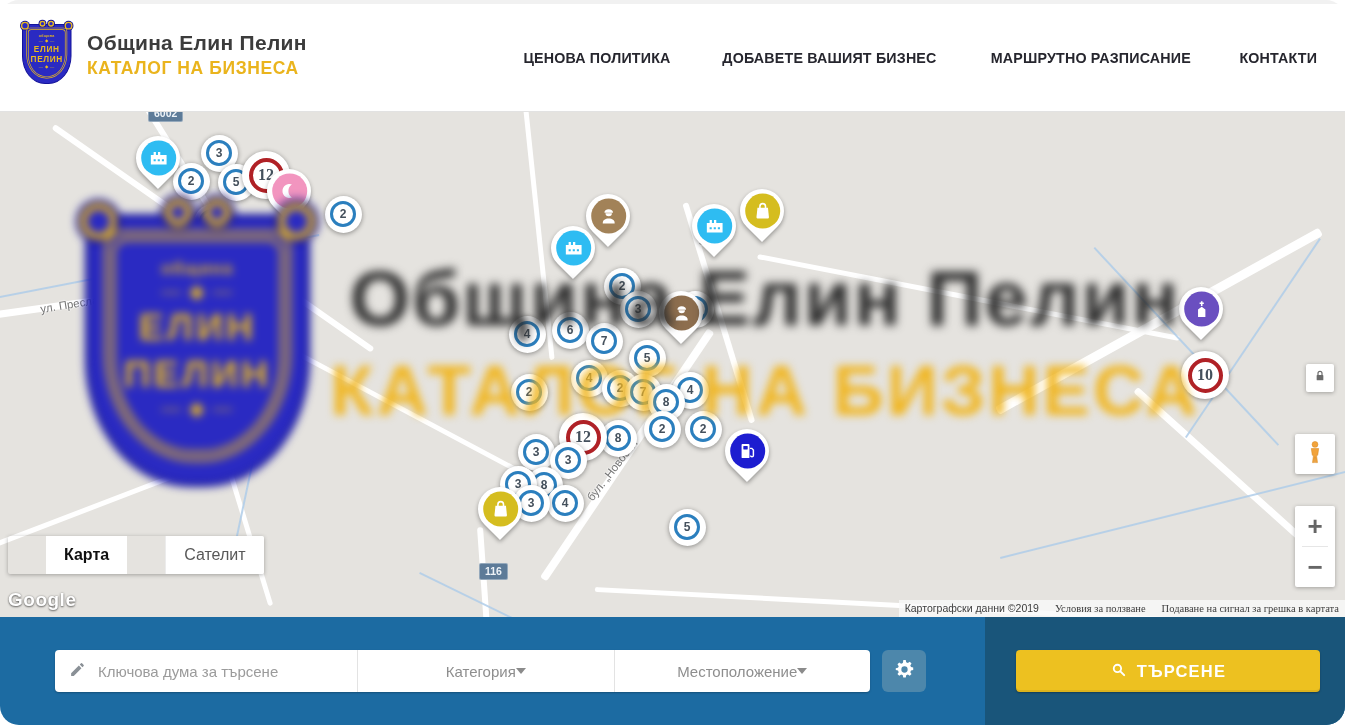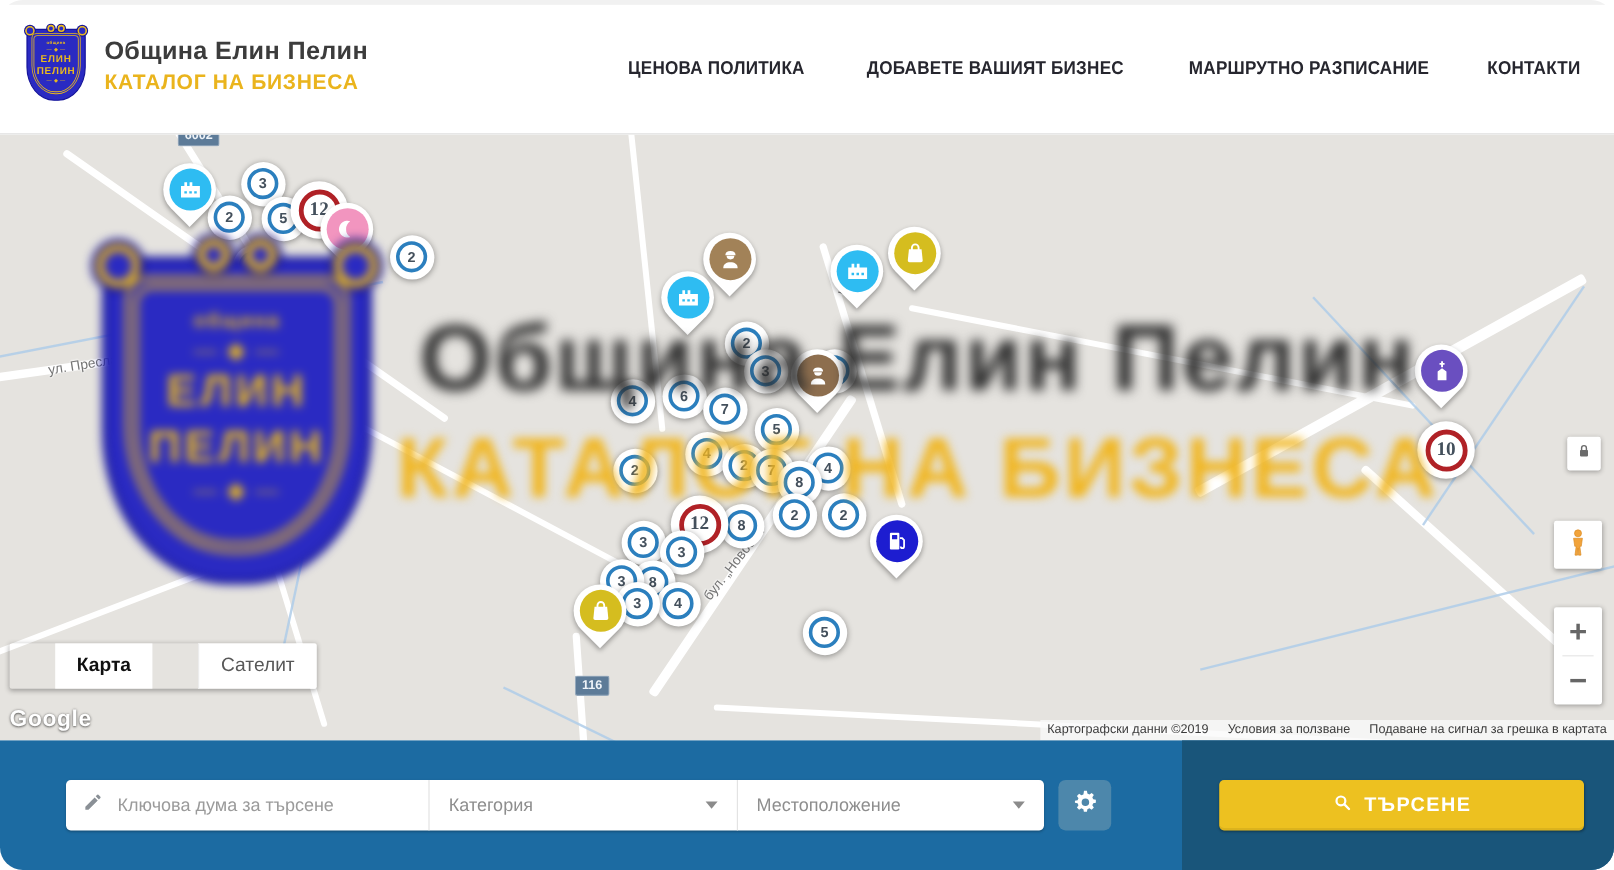--- a/index.html
+++ b/index.html
@@ -69,41 +69,41 @@
 
   
   .map-type { position:absolute; left:8px; top:424px; display:flex; z-index:50; box-shadow:0 1px 4px rgba(0,0,0,.3); border-radius:2px; overflow:hidden; }
   .mt-btn { background:#fff; height:38px; padding:0 18px; display:flex; align-items:center; font-size:16px; color:#585858; cursor:pointer;margin-left:38px; }
   .mt-btn.active { font-weight:bold; color:#101010; }
   .mt-btn + .mt-btn { border-left:1px solid #ececec; }
   .google-logo { position:absolute; left:8px; bottom:6px; z-index:50; color:#fff; font-size:19px; font-weight:bold; letter-spacing:.5px;
                  text-shadow:0 1px 2px rgba(0,0,0,.5), 0 0 2px rgba(0,0,0,.35); cursor:pointer; }
   .attribution { position:absolute; right:0; bottom:0; z-index:50; background:rgba(250,250,250,.78);
                  font-size:10.5px; color:#3c3c3c; padding:2px 6px 3px; display:flex; gap:16px; align-items:center; }
-  .attr-link { cursor:pointer; }
+  .attr-link { cursor:pointer;font-family:Liberation Serif, serif; }
   .ctrl { position:absolute; background:#fff; z-index:50; box-shadow:0 1px 4px rgba(0,0,0,.3); border-radius:2px;
           display:flex; align-items:center; justify-content:center; cursor:pointer; }
   .ctrl-lock { right:11px; top:252px; width:28px; height:28px; }
   .ctrl-pegman { right:10px; top:322px; width:40px; height:40px; }
   .ctrl-zoom { position:absolute; right:10px; top:394px; width:40px; height:81px; background:#fff; z-index:50;
                box-shadow:0 1px 4px rgba(0,0,0,.3); border-radius:2px; display:flex; flex-direction:column; }
   .zoom-btn { flex:1; display:flex; align-items:center; justify-content:center; font-size:26px; color:#666; cursor:pointer; font-weight:bold; }
   .zoom-div { height:1px; background:#e6e6e6; margin:0 7px; }
 
   
   .bottom { position:absolute; top:617px; left:0; width:1345px; height:108px; background:#1c6ba2; z-index:100; }
   .bottom-right { position:absolute; right:0; top:0; width:360px; height:108px; background:#19557a; }
   .searchbar { position:absolute; left:55px; top:33px; width:815px; height:42px; background:#fff; border-radius:4px;
                display:flex; align-items:center; box-shadow:0 1px 2px rgba(0,0,0,.25); }
   .sb-keyword { flex:0 0 302px; display:flex; align-items:center; padding-left:14px; gap:10px; height:100%; }
   .sb-keyword svg { width:17px; height:17px; flex:0 0 auto; }
   .sb-keyword input { border:none; outline:none; font-size:15px; color:#555; width:245px; font-family:inherit; background:transparent; }
   .sb-keyword input::placeholder { color:#9b9b9b; }
   .sb-sep { width:1px; height:42px; background:#e3e3e3; }
-  .sb-select { flex:1; display:flex; align-items:center; justify-content:space-between; padding:0 16px; cursor:pointer;
+  .sb-select { flex:1; display:flex; align-items:center; justify-content:center; padding:0 16px; cursor:pointer;
                color:#8e8e8e; font-size:15px; height:100%; }
   .chevron { width:0; height:0; border-left:5px solid transparent; border-right:5px solid transparent; border-top:6px solid #8b8b8b; }
   .gear-btn { position:absolute; left:882px; top:33px; width:44px; height:42px; background:#4d87ab; border-radius:6px;
               display:flex; align-items:center; justify-content:center; cursor:pointer; }
   .gear-btn svg { width:21px; height:21px; }
   .search-btn { position:absolute; left:1016px; top:33px; width:304px; height:42px; background:#edc120; border-radius:4px;
                 color:#fff; font-weight:bold; font-size:16.5px; letter-spacing:1.2px; display:flex; align-items:center;
                 justify-content:center; gap:10px; cursor:pointer; box-shadow:0 1px 2px rgba(0,0,0,.3), inset 0 -2px 0 rgba(0,0,0,.07); }
   .search-btn svg { width:17px; height:17px; }
 </style>

